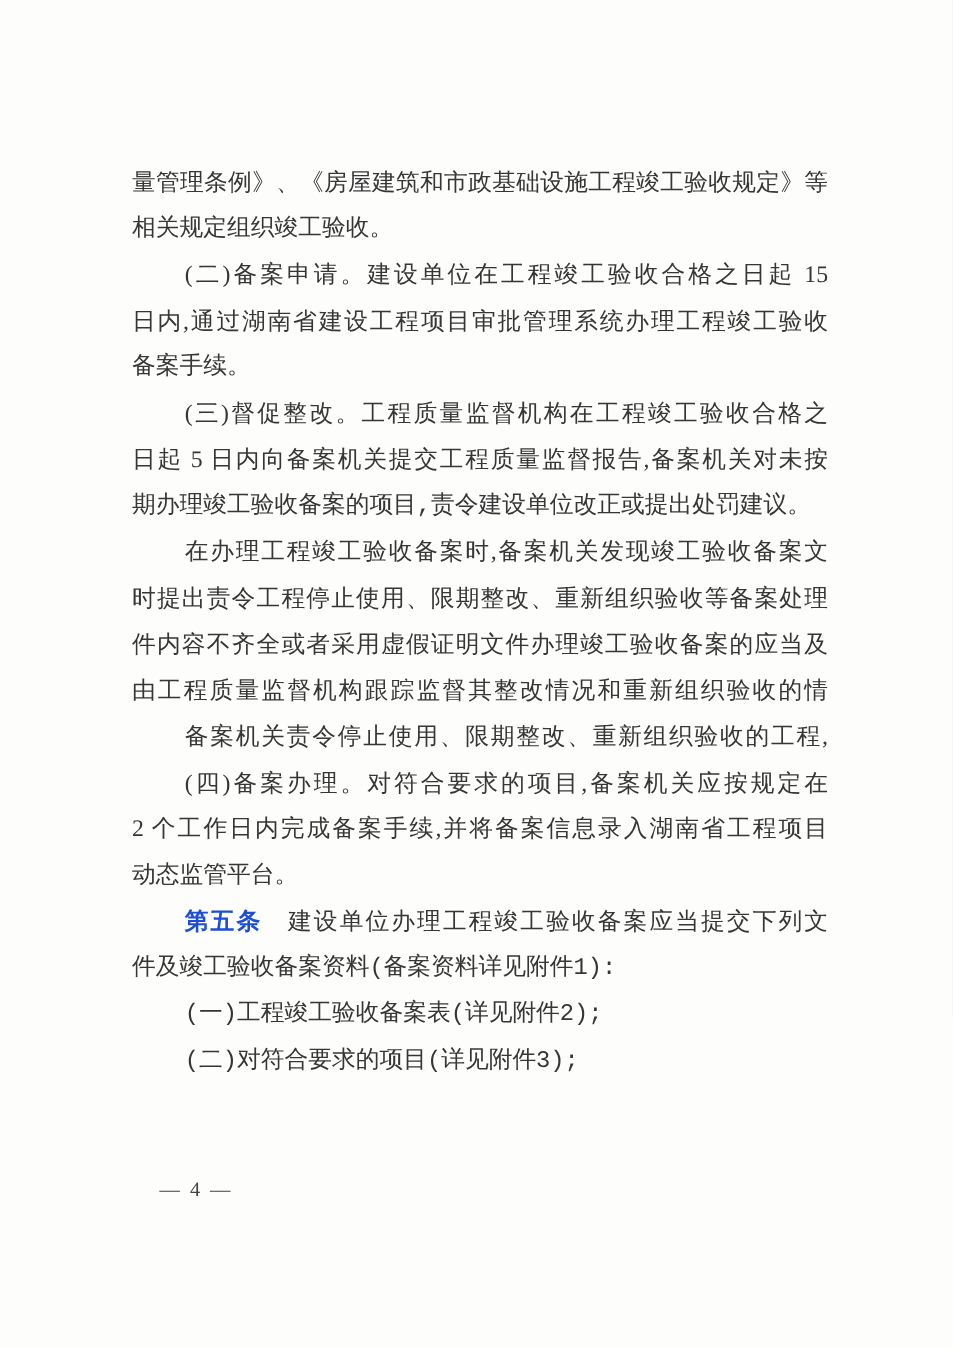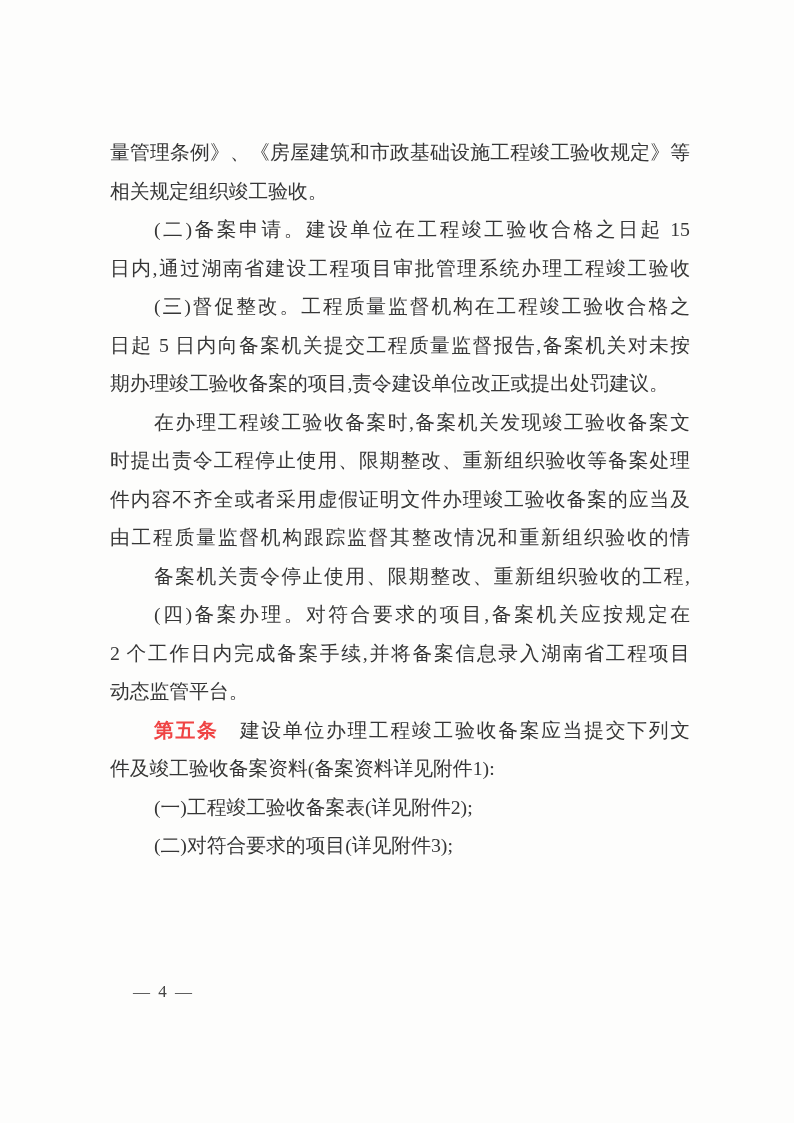--- a/index.html
+++ b/index.html
@@ -28,24 +28,24 @@
     height: 38.5px;
     line-height: 38.5px;
     font-size: 19.8px;
     text-align: justify;
     text-align-last: justify;
     white-space: normal;
     overflow: hidden;
     letter-spacing: 0;
   }
   .tline.first { text-indent: 44px; }
-  .tline.last  { text-align-last: left; }
+  .tline.last  { text-align-last: left; font-family: Liberation Mono, monospace; }
   .article-no {
     font-weight: bold;
-    color: #ef4444;
+    color: #1d4ed8;
   }
   .page-number {
     position: absolute;
     left: 133px;
     top: 982px;
     font-size: 17px;
     line-height: 20px;
     letter-spacing: 2px;
     color: #434343;
   }
@@ -57,20 +57,21 @@
   <div class="content">
 
     <div class="para">
       <div class="tline">量管理条例》、《房屋建筑和市政基础设施工程竣工验收规定》等</div>
       <div class="tline last">相关规定组织竣工验收。</div>
     </div>
 
     <div class="para">
       <div class="tline first">(二)备案申请。建设单位在工程竣工验收合格之日起 15</div>
       <div class="tline">日内,通过湖南省建设工程项目审批管理系统办理工程竣工验收</div>
+      <div class="tline last">备案手续。</div>
     </div>
 
     <div class="para">
       <div class="tline first">(三)督促整改。工程质量监督机构在工程竣工验收合格之</div>
       <div class="tline">日起 5 日内向备案机关提交工程质量监督报告,备案机关对未按</div>
       <div class="tline last">期办理竣工验收备案的项目,责令建设单位改正或提出处罚建议。</div>
     </div>
 
     <div class="para">
       <div class="tline first">在办理工程竣工验收备案时,备案机关发现竣工验收备案文</div>

